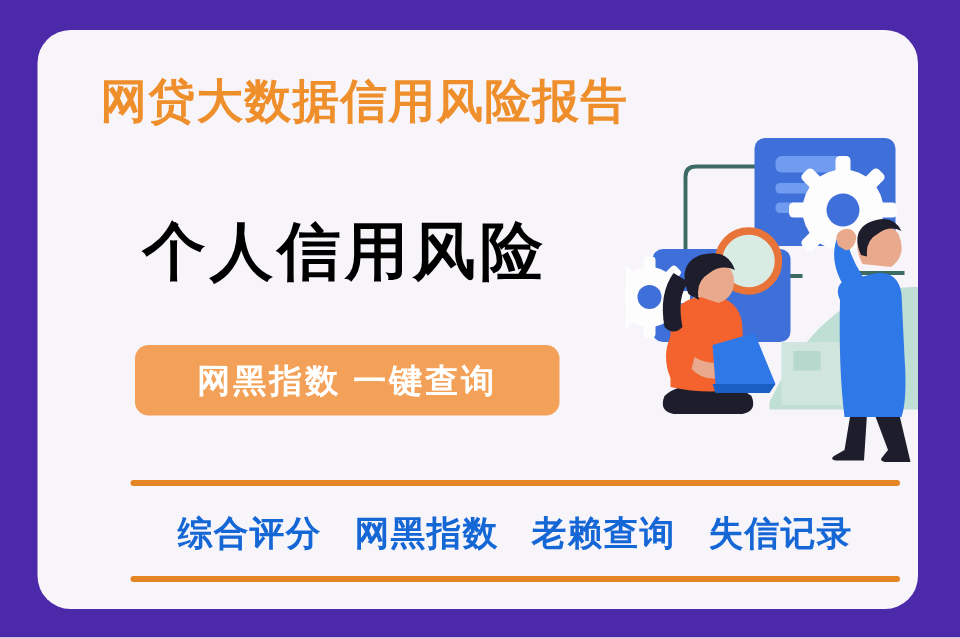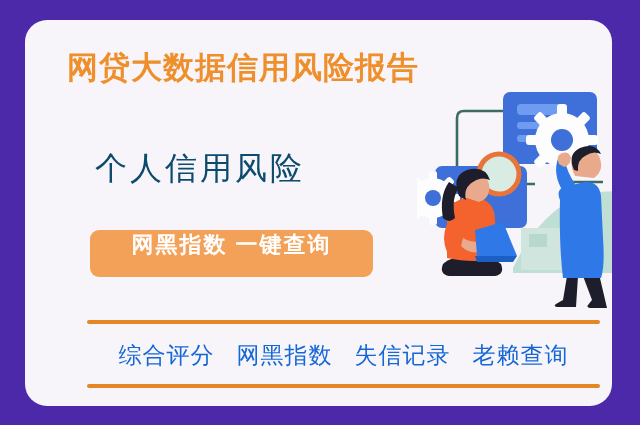--- a/index.html
+++ b/index.html
@@ -39,38 +39,39 @@
     letter-spacing: 1px;
     color: #ef8f2c;
     white-space: nowrap;
     line-height: 40px;
   }
   
   #main-title {
     position: absolute;
     left: 70px;
     top: 122px;
-    font-size: 32px;
-    font-weight: normal;
+    font-size: 42px;
+    font-weight: bold;
     letter-spacing: 3px;
-    color: #0c4a6e;
+    color: #000000;
     white-space: nowrap;
     line-height: 52px;
   }
   
   #cta {
     position: absolute;
     left: 65px;
     top: 210px;
     width: 283px;
     height: 47px;
     background: #f5a košt;
     background: #f3a158;
     border-radius: 9px;
     display: flex;
+    align-items: center;
     justify-content: center;
     box-sizing: border-box;
   }
   #cta-label {
     color: #ffffff;
     font-size: 22px;
     font-weight: bold;
     letter-spacing: 2px;
     white-space: nowrap;
   }
@@ -93,21 +94,21 @@
     width: 513px;
     height: 50px;
     display: flex;
     align-items: center;
     justify-content: center;
     gap: 22px;
   }
   .feature-item {
     color: #1667d6;
     font-size: 23px;
-    font-weight: normal;
+    font-weight: bold;
     letter-spacing: 1px;
     white-space: nowrap;
   }
   
   #illustration {
     position: absolute;
     left: 392px;
     top: 58px;
     width: 215px;
     height: 232px;
@@ -127,22 +128,22 @@
 
     <div id="cta">
       <span id="cta-label">网黑指数  一键查询</span>
     </div>
 
     <div class="divider" id="divider-top"></div>
 
     <div id="features">
       <span class="feature-item">综合评分</span>
       <span class="feature-item">网黑指数</span>
+      <span class="feature-item">老赖查询</span>
       <span class="feature-item">失信记录</span>
-      <span class="feature-item">老赖查询</span>
     </div>
 
     <div class="divider" id="divider-bottom"></div>
 
     <div id="illustration">
       <svg width="215" height="232" viewBox="0 0 215 232" xmlns="http://www.w3.org/2000/svg">
 
         <path d="M96 190 C120 140 150 118 180 114 L215 112 L215 195 L96 195 Z" fill="#bfded4"></path>
         <rect x="104" y="150" width="62" height="42" fill="#cfe5dd"></rect>
         <rect x="112" y="156" width="18" height="13" fill="#b7d8cc"></rect>

